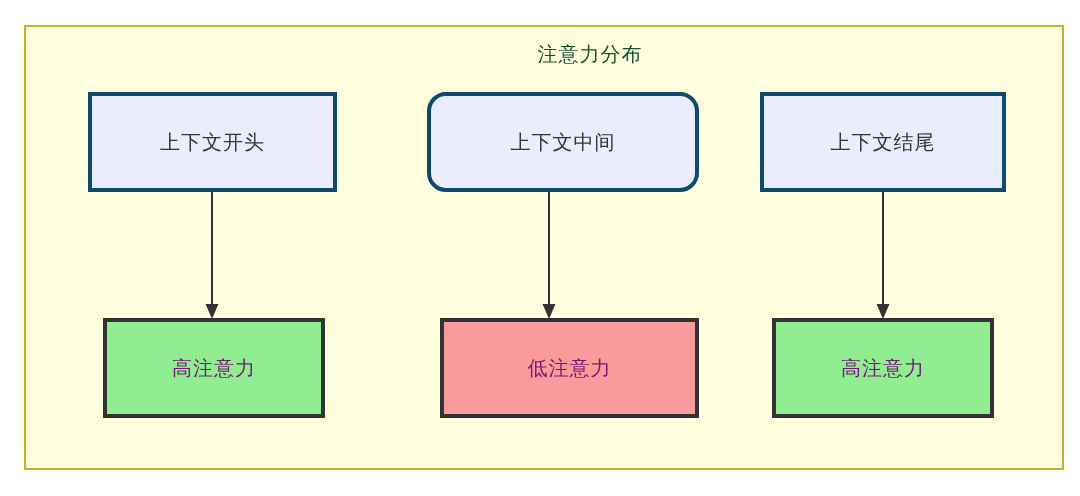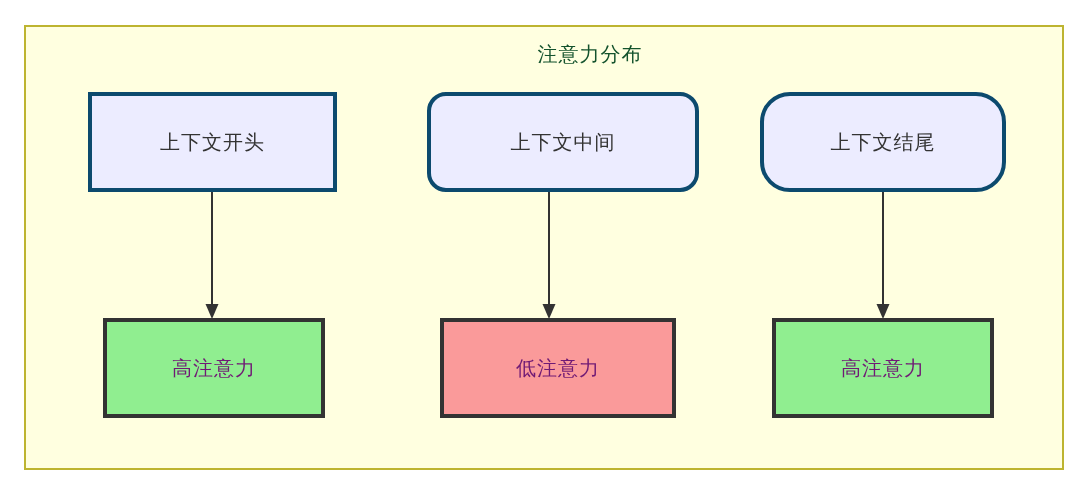--- a/index.html
+++ b/index.html
@@ -56,38 +56,38 @@
     align-items: center;
     justify-content: center;
     font-size: 20px;
     color: #333333;
     letter-spacing: 1px;
     height: 100px;
   }
 
   #ctx-node-0 { left: 88px;  top: 92px; width: 249px; }
   #ctx-node-1 { left: 427px; top: 92px; width: 272px; border-radius: 19px; }
-  #ctx-node-2 { left: 760px; top: 92px; width: 246px; border-radius: 30px; }
+  #ctx-node-2 { left: 760px; top: 92px; width: 246px; }
 
   
   .att-node {
     position: absolute;
     border: 4px solid #333333;
     box-sizing: border-box;
     display: flex;
     align-items: center;
     justify-content: center;
     font-size: 20px;
     color: #701a75;
     letter-spacing: 1px;
     height: 100px;
   }
 
   #att-node-0 { left: 103px; top: 318px; width: 222px; background: #90ee90; }
-  #att-node-1 { left: 440px; top: 318px; width: 236px; background: #fa9a9a; }
+  #att-node-1 { left: 440px; top: 318px; width: 259px; background: #fa9a9a; }
   #att-node-2 { left: 772px; top: 318px; width: 222px; background: #90ee90; }
 
   
   .edge {
     position: absolute;
     top: 192px;
     width: 14px;
     height: 128px;
   }
   #edge-0 { left: 205px; }

